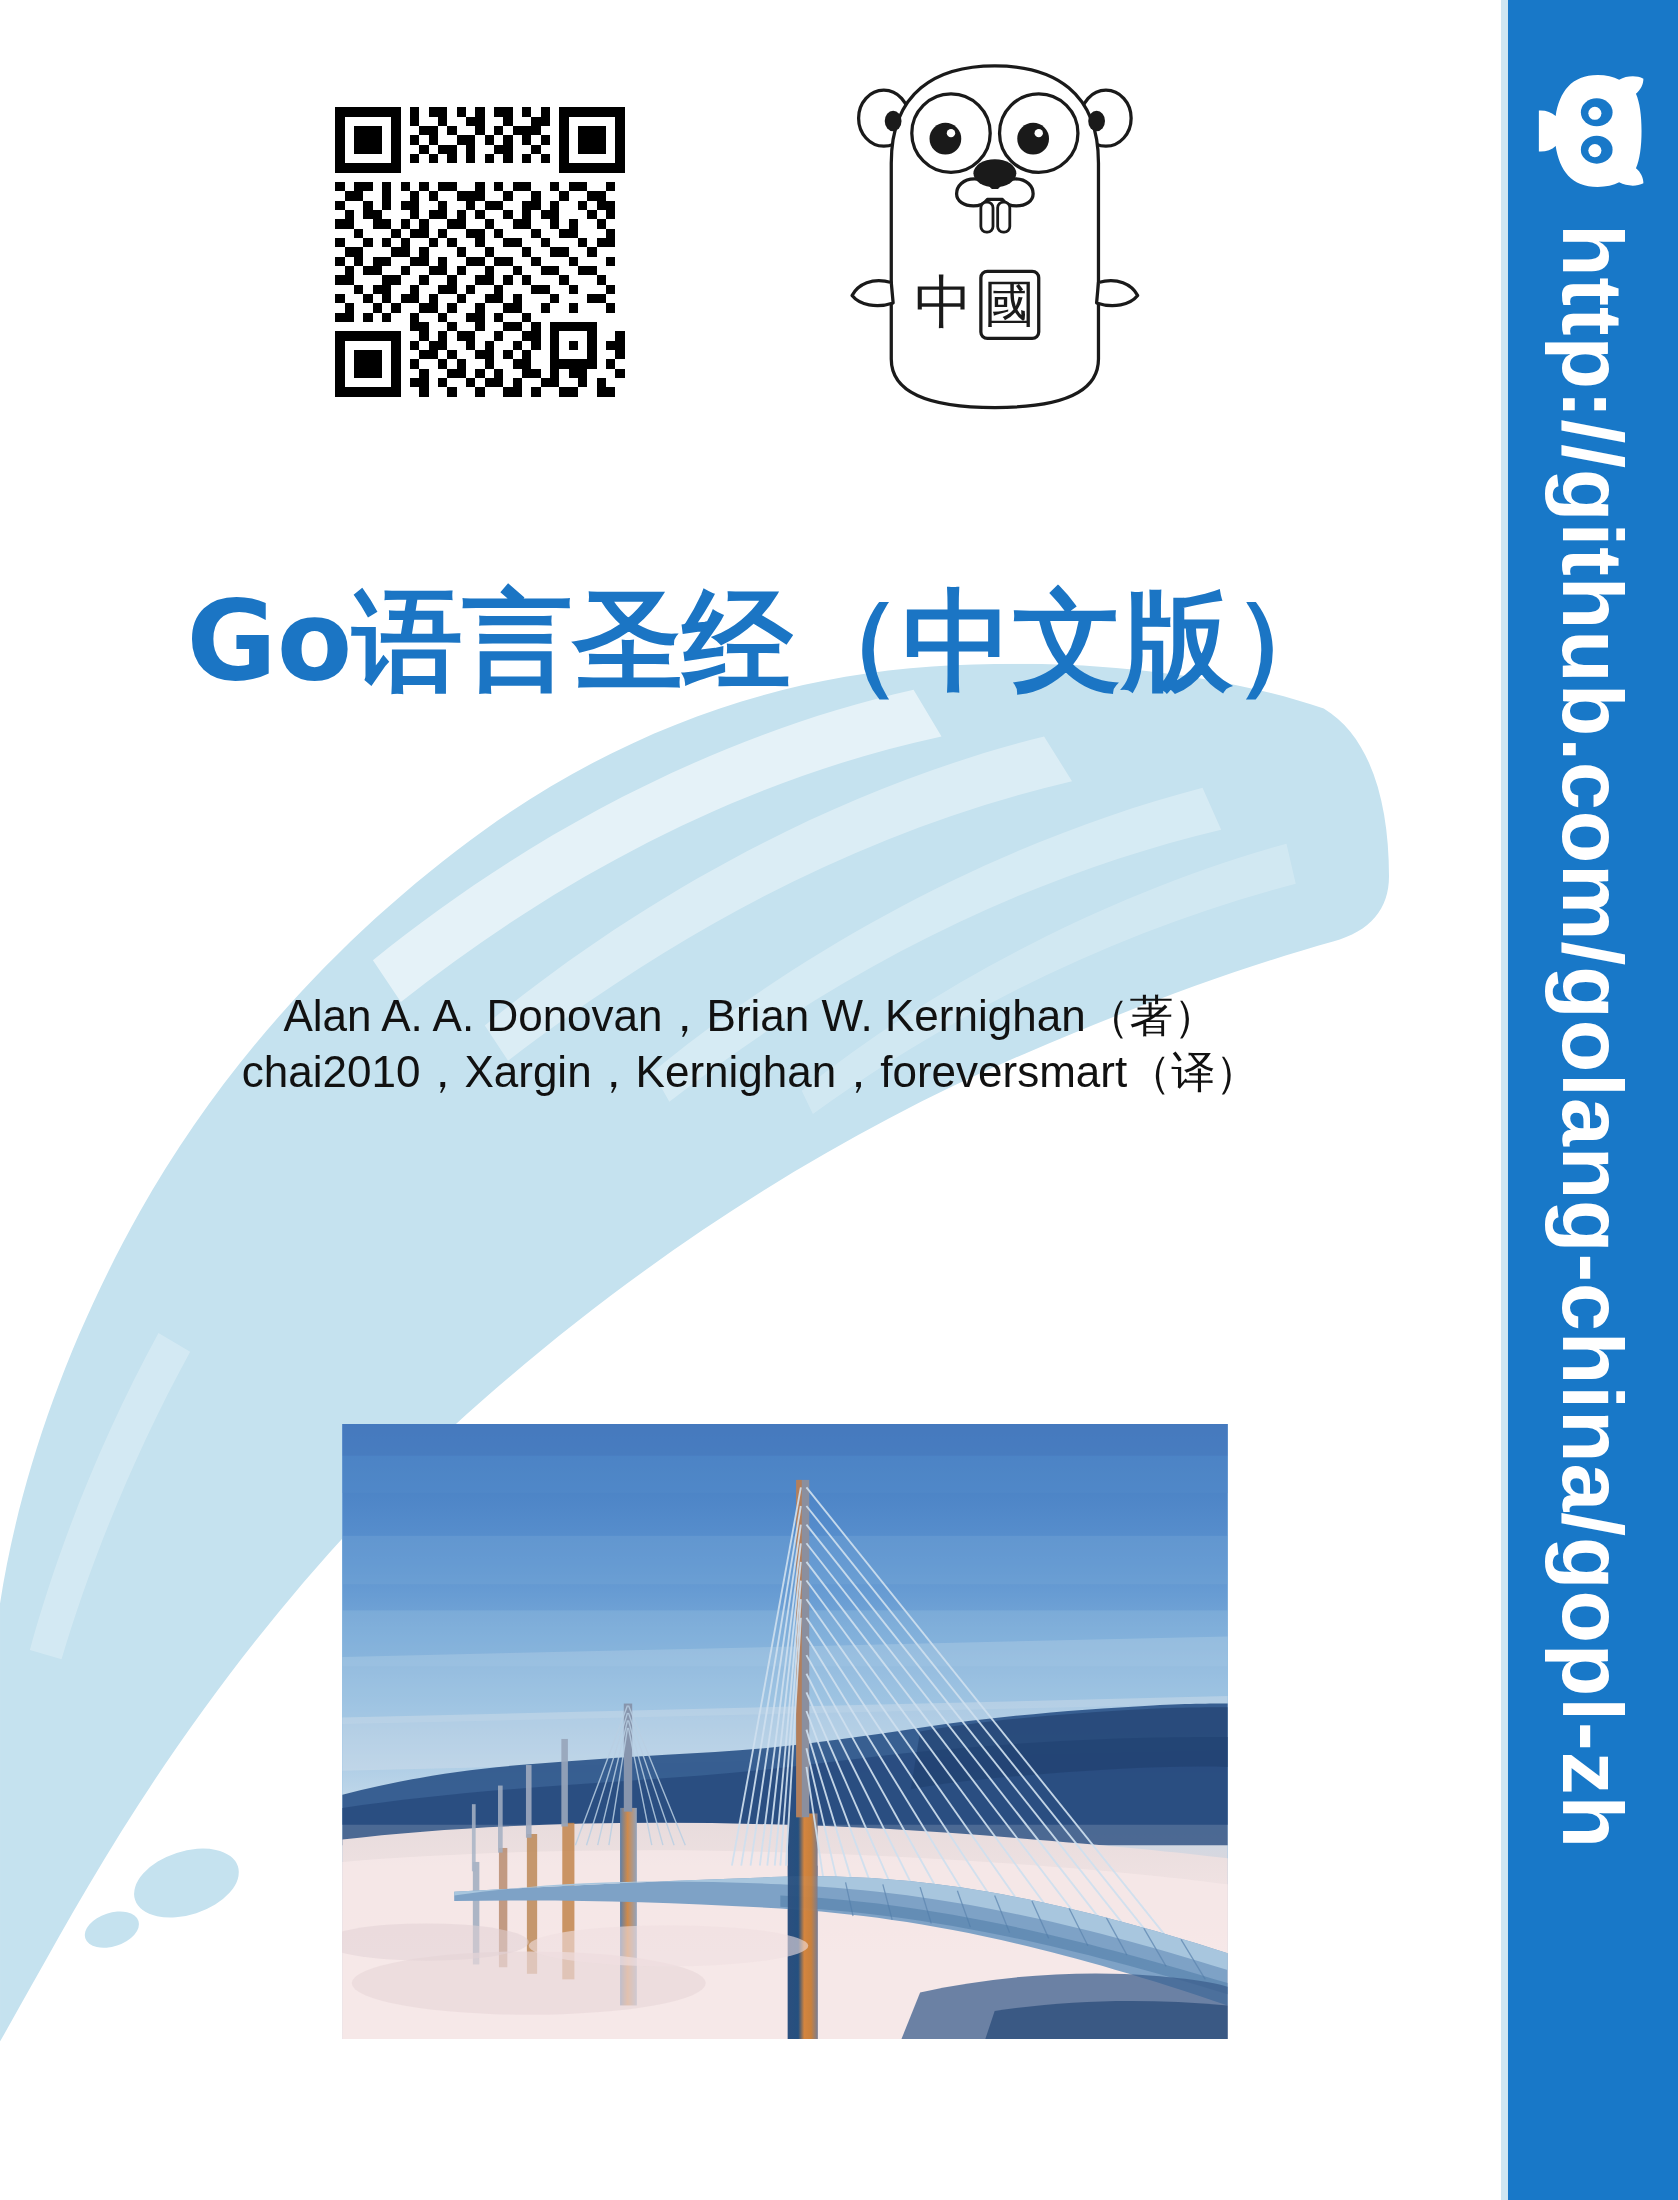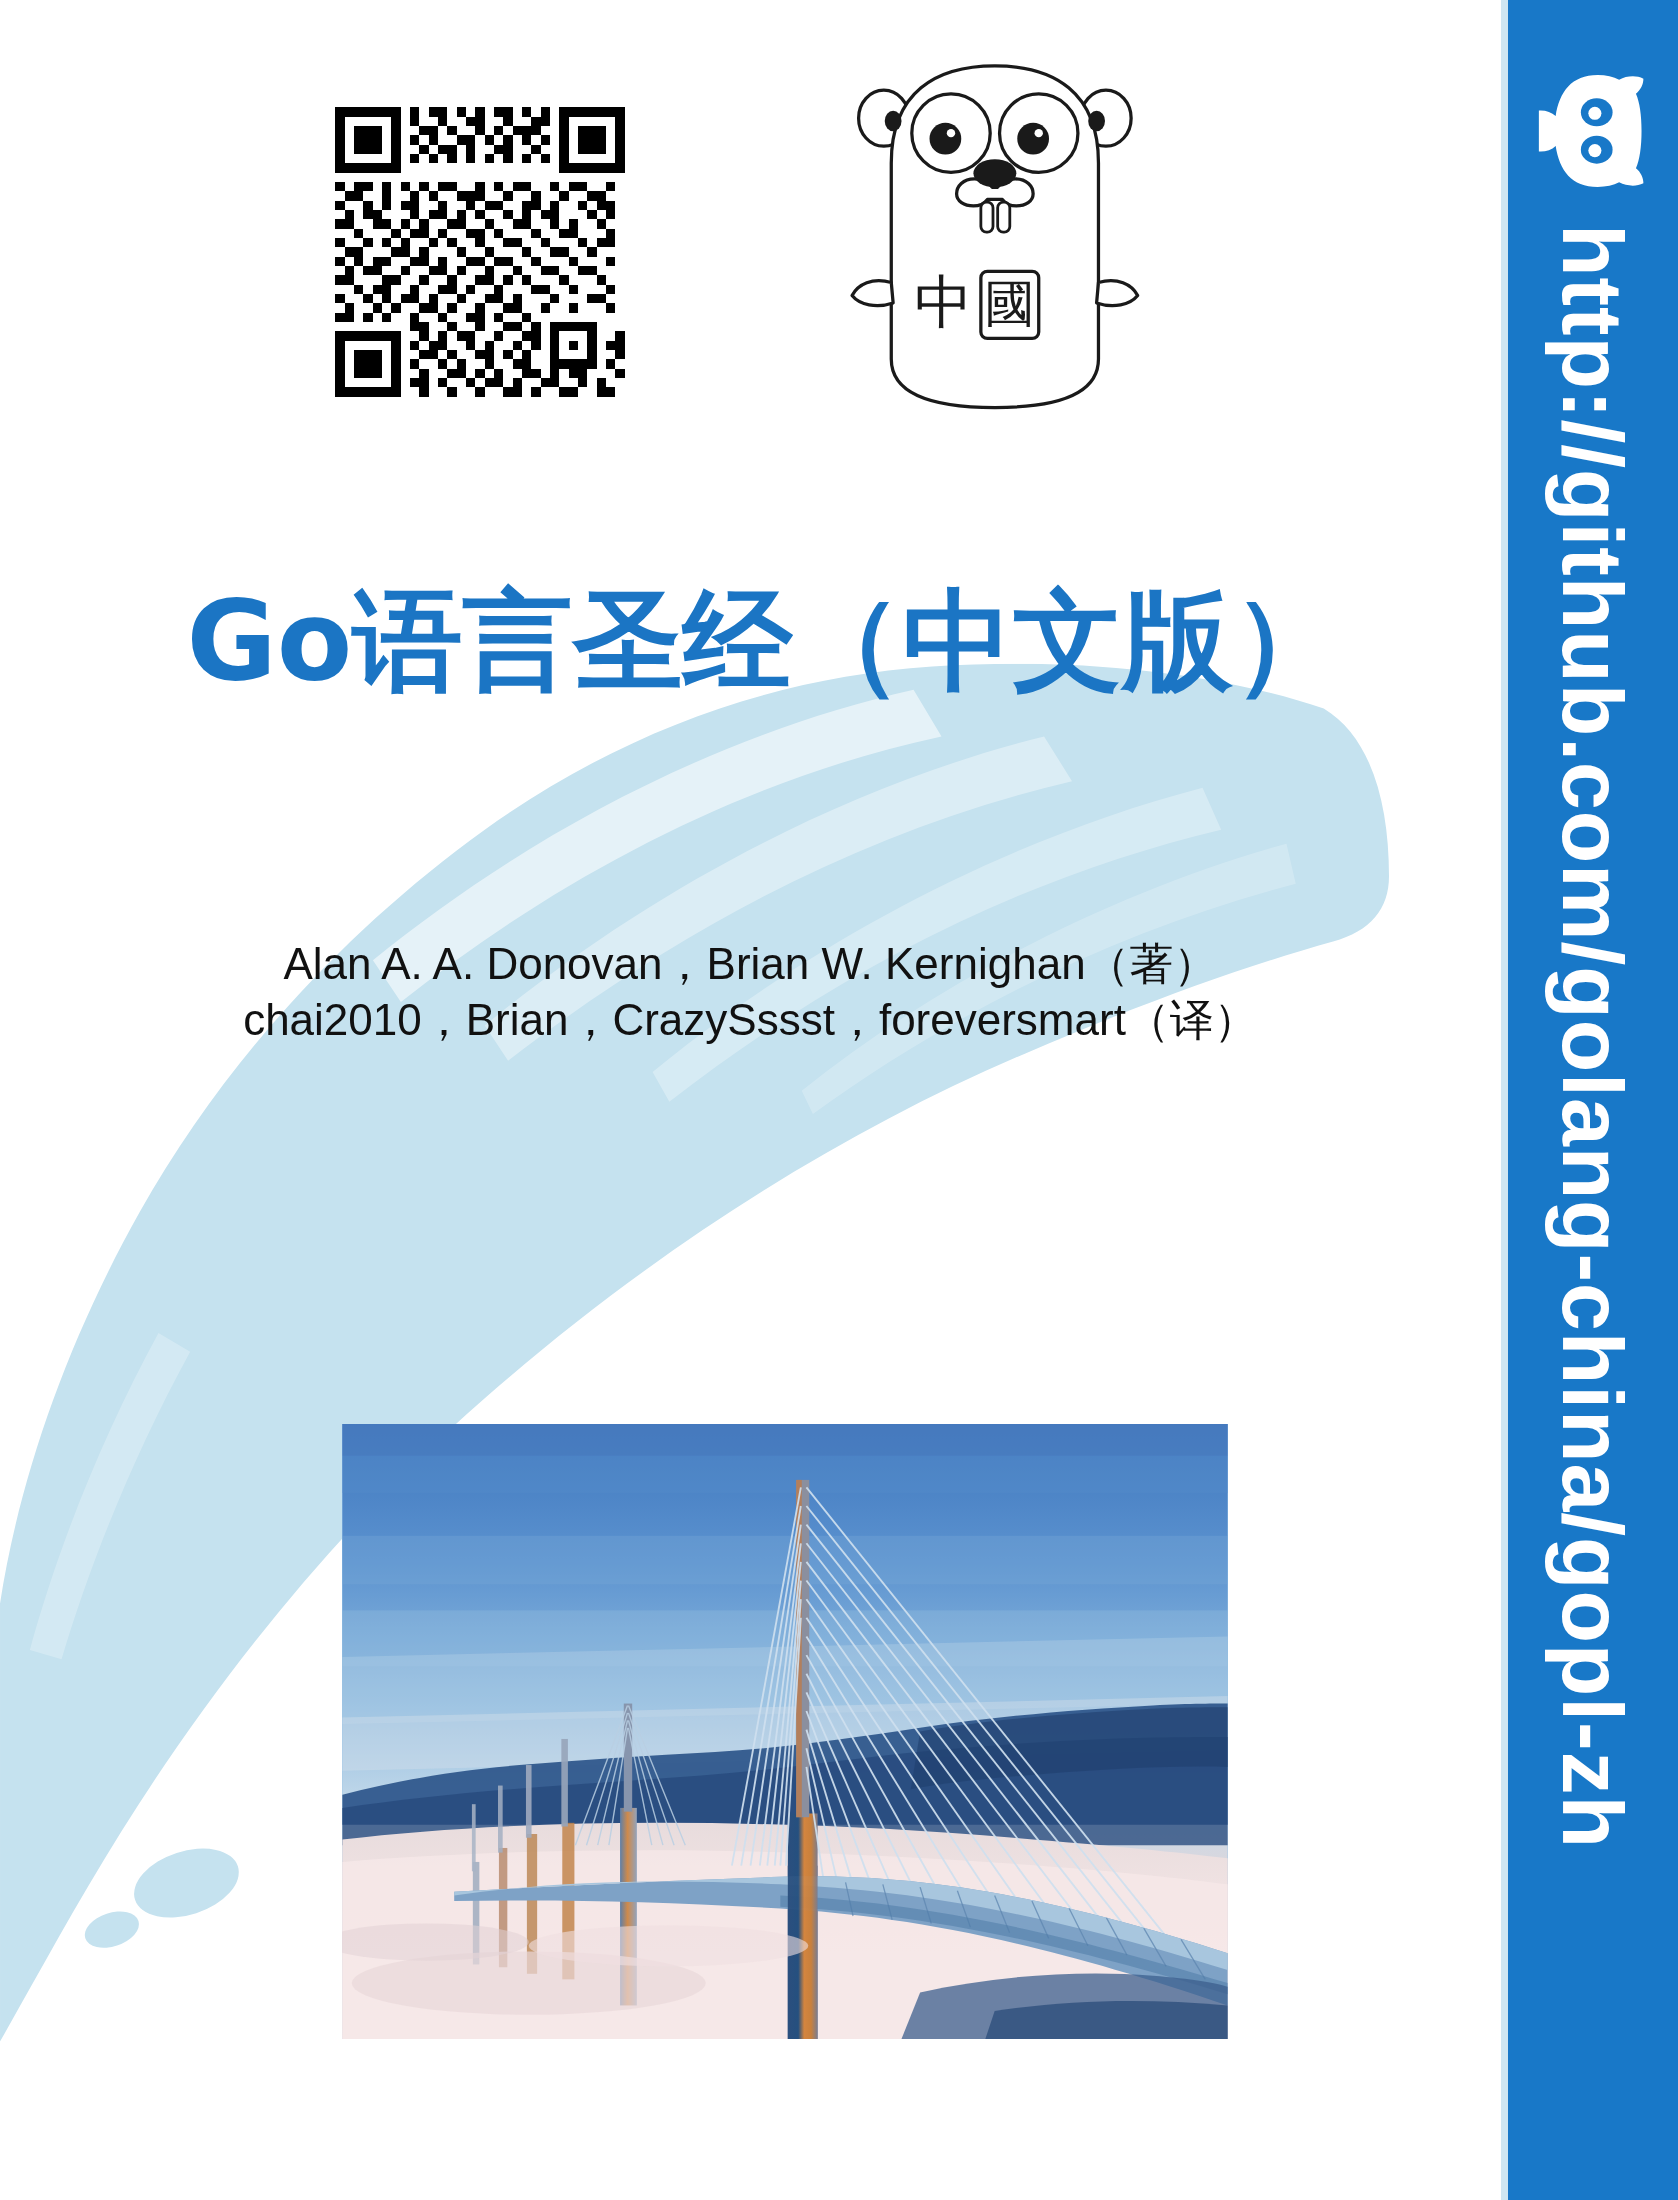--- a/index.html
+++ b/index.html
@@ -124,21 +124,21 @@
     line-height: 1.18;
     margin-top: 1.9px;
     font-family: "Liberation Sans", sans-serif;
     white-space: nowrap;
   }
 
   
   .credits {
     position: absolute;
     left: 0;
-    top: 936px;
+    top: 988px;
     width: 1501px;
     text-align: center;
     color: #111111;
     font-size: 44px;
     line-height: 1.28;
     font-family: "Liberation Sans", "DejaVu Sans", sans-serif;
     white-space: nowrap;
   }
   .credits div { margin: 0; padding: 0; }
 
@@ -505,21 +505,21 @@
       </g>
     </svg>
   </div>
 
   <div class="title-block">
     <div class="title-cn">Go语言圣经（中文版）</div>
   </div>
 
   <div class="credits">
     <div>Alan A. A. Donovan，Brian W. Kernighan（著）</div>
-    <div>chai2010，Brian，CrazySssst，foreversmart（译）</div>
+    <div>chai2010，Xargin，Kernighan，foreversmart（译）</div>
   </div>
 
   <div class="photo-frame">
     <svg width="886" height="615" viewBox="0 0 950 660" xmlns="http://www.w3.org/2000/svg">
       <defs>
         <linearGradient id="skyGrad" x1="0" y1="0" x2="0" y2="1">
           <stop offset="0%" stop-color="#3f77be"></stop>
           <stop offset="22%" stop-color="#5b92cf"></stop>
           <stop offset="45%" stop-color="#8fbbdf"></stop>
           <stop offset="62%" stop-color="#c3d9ea"></stop>

